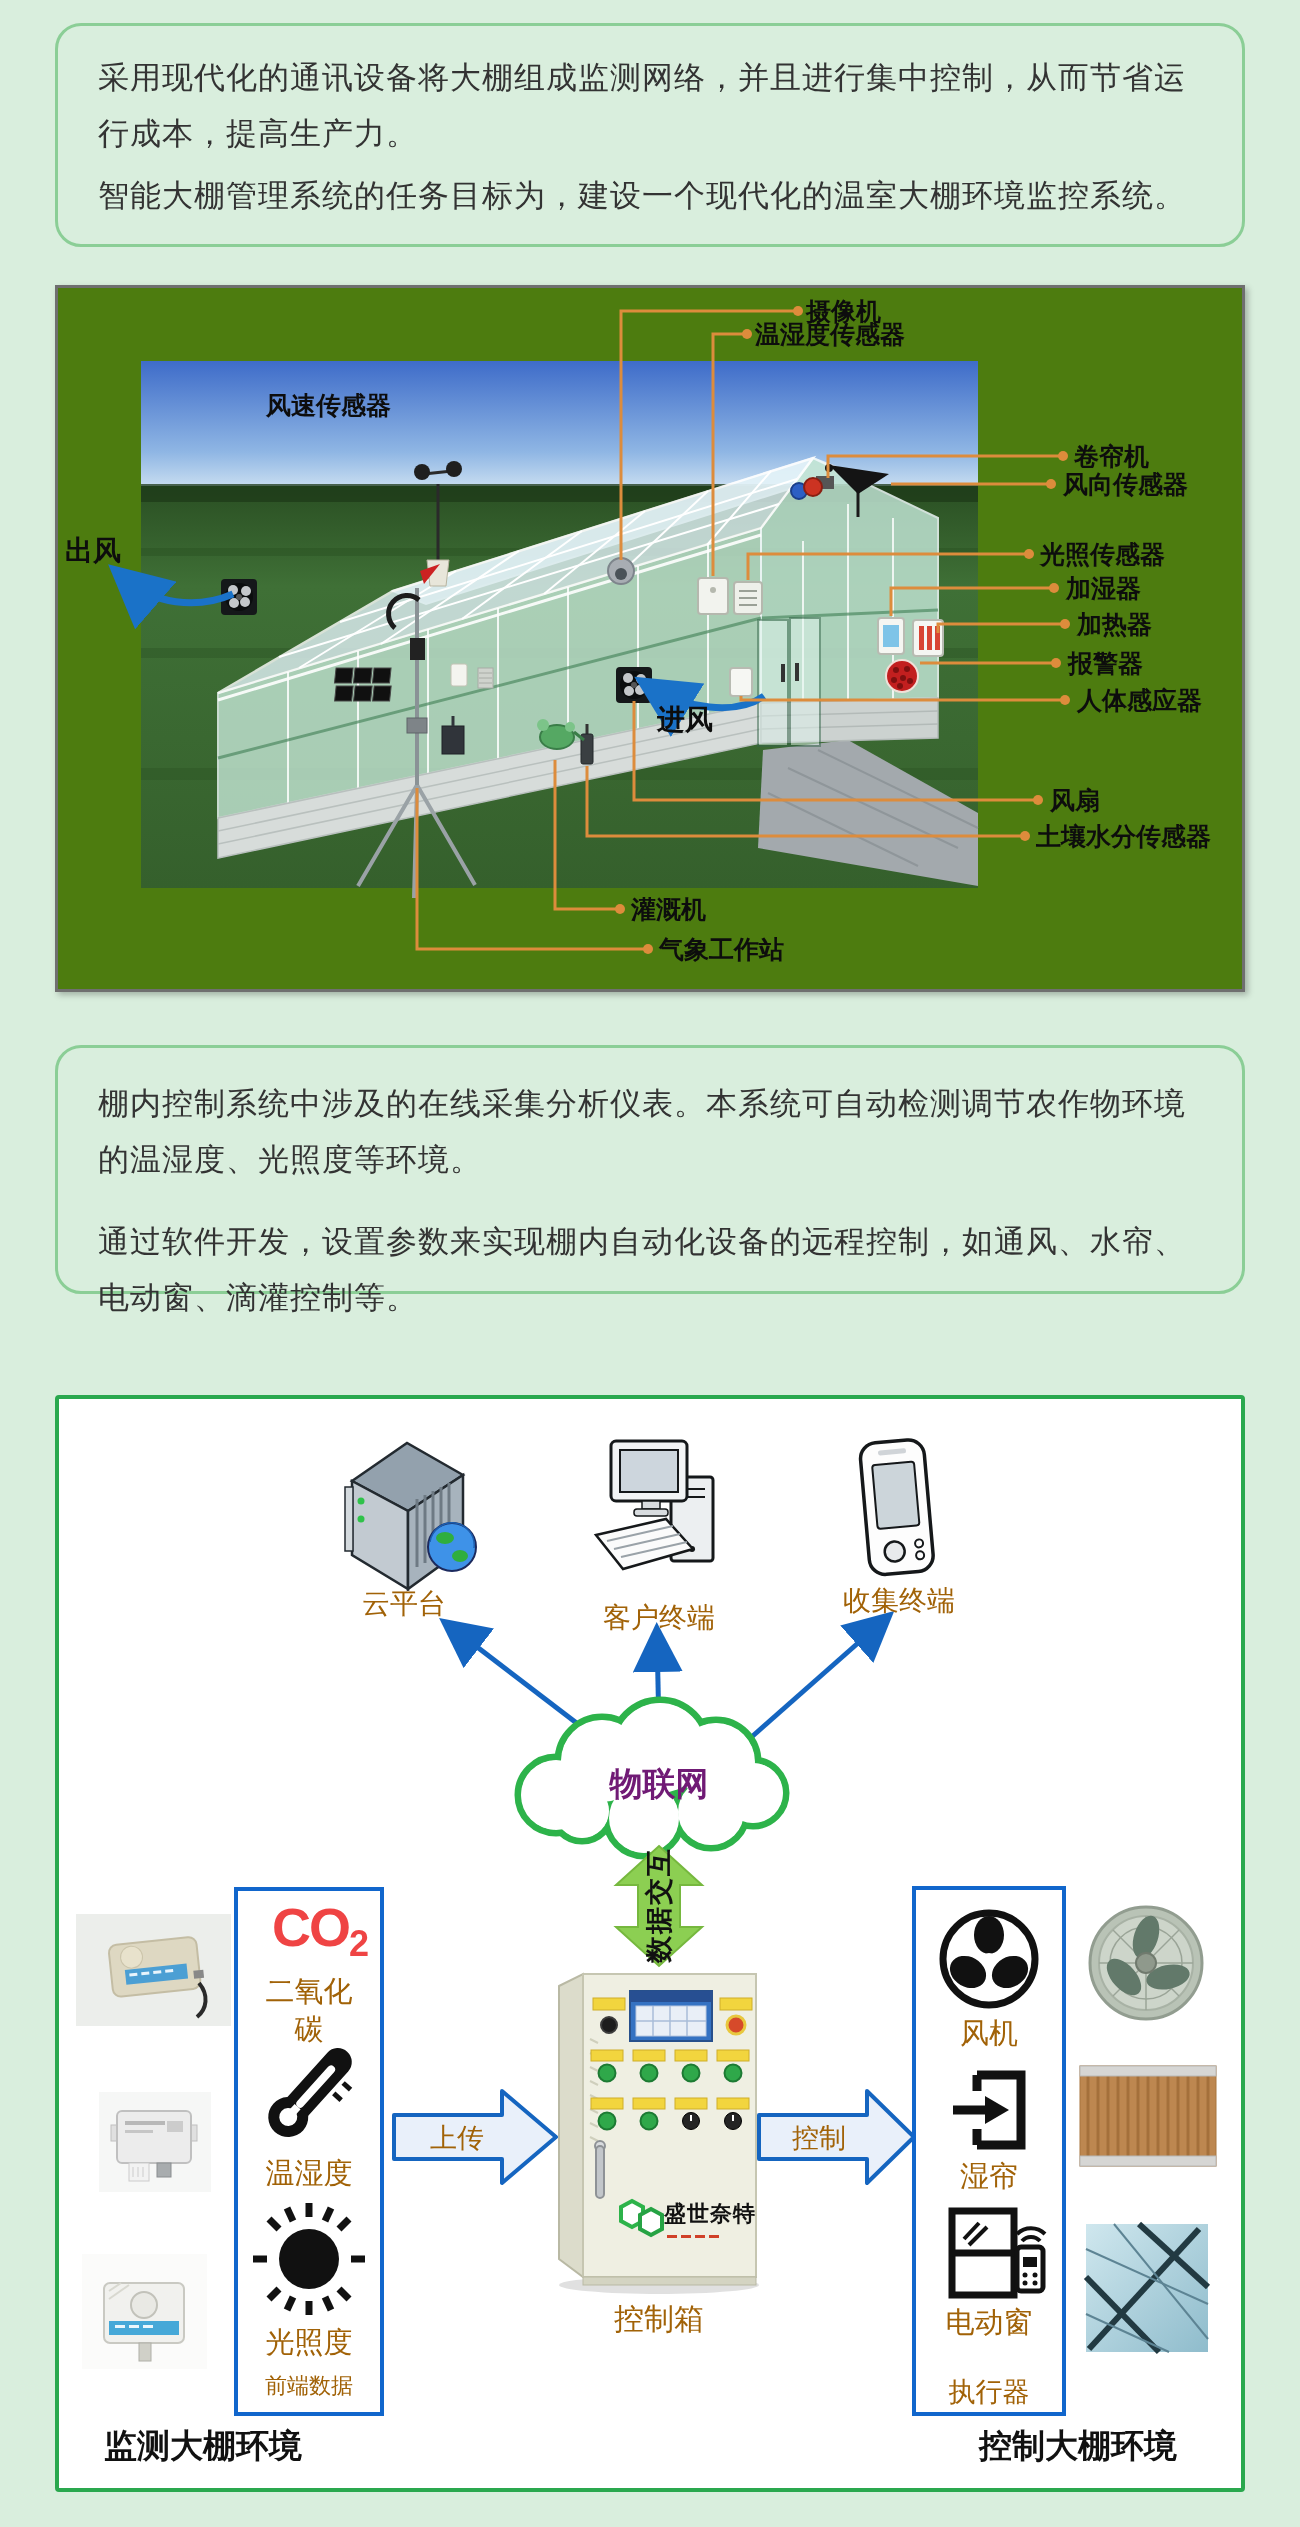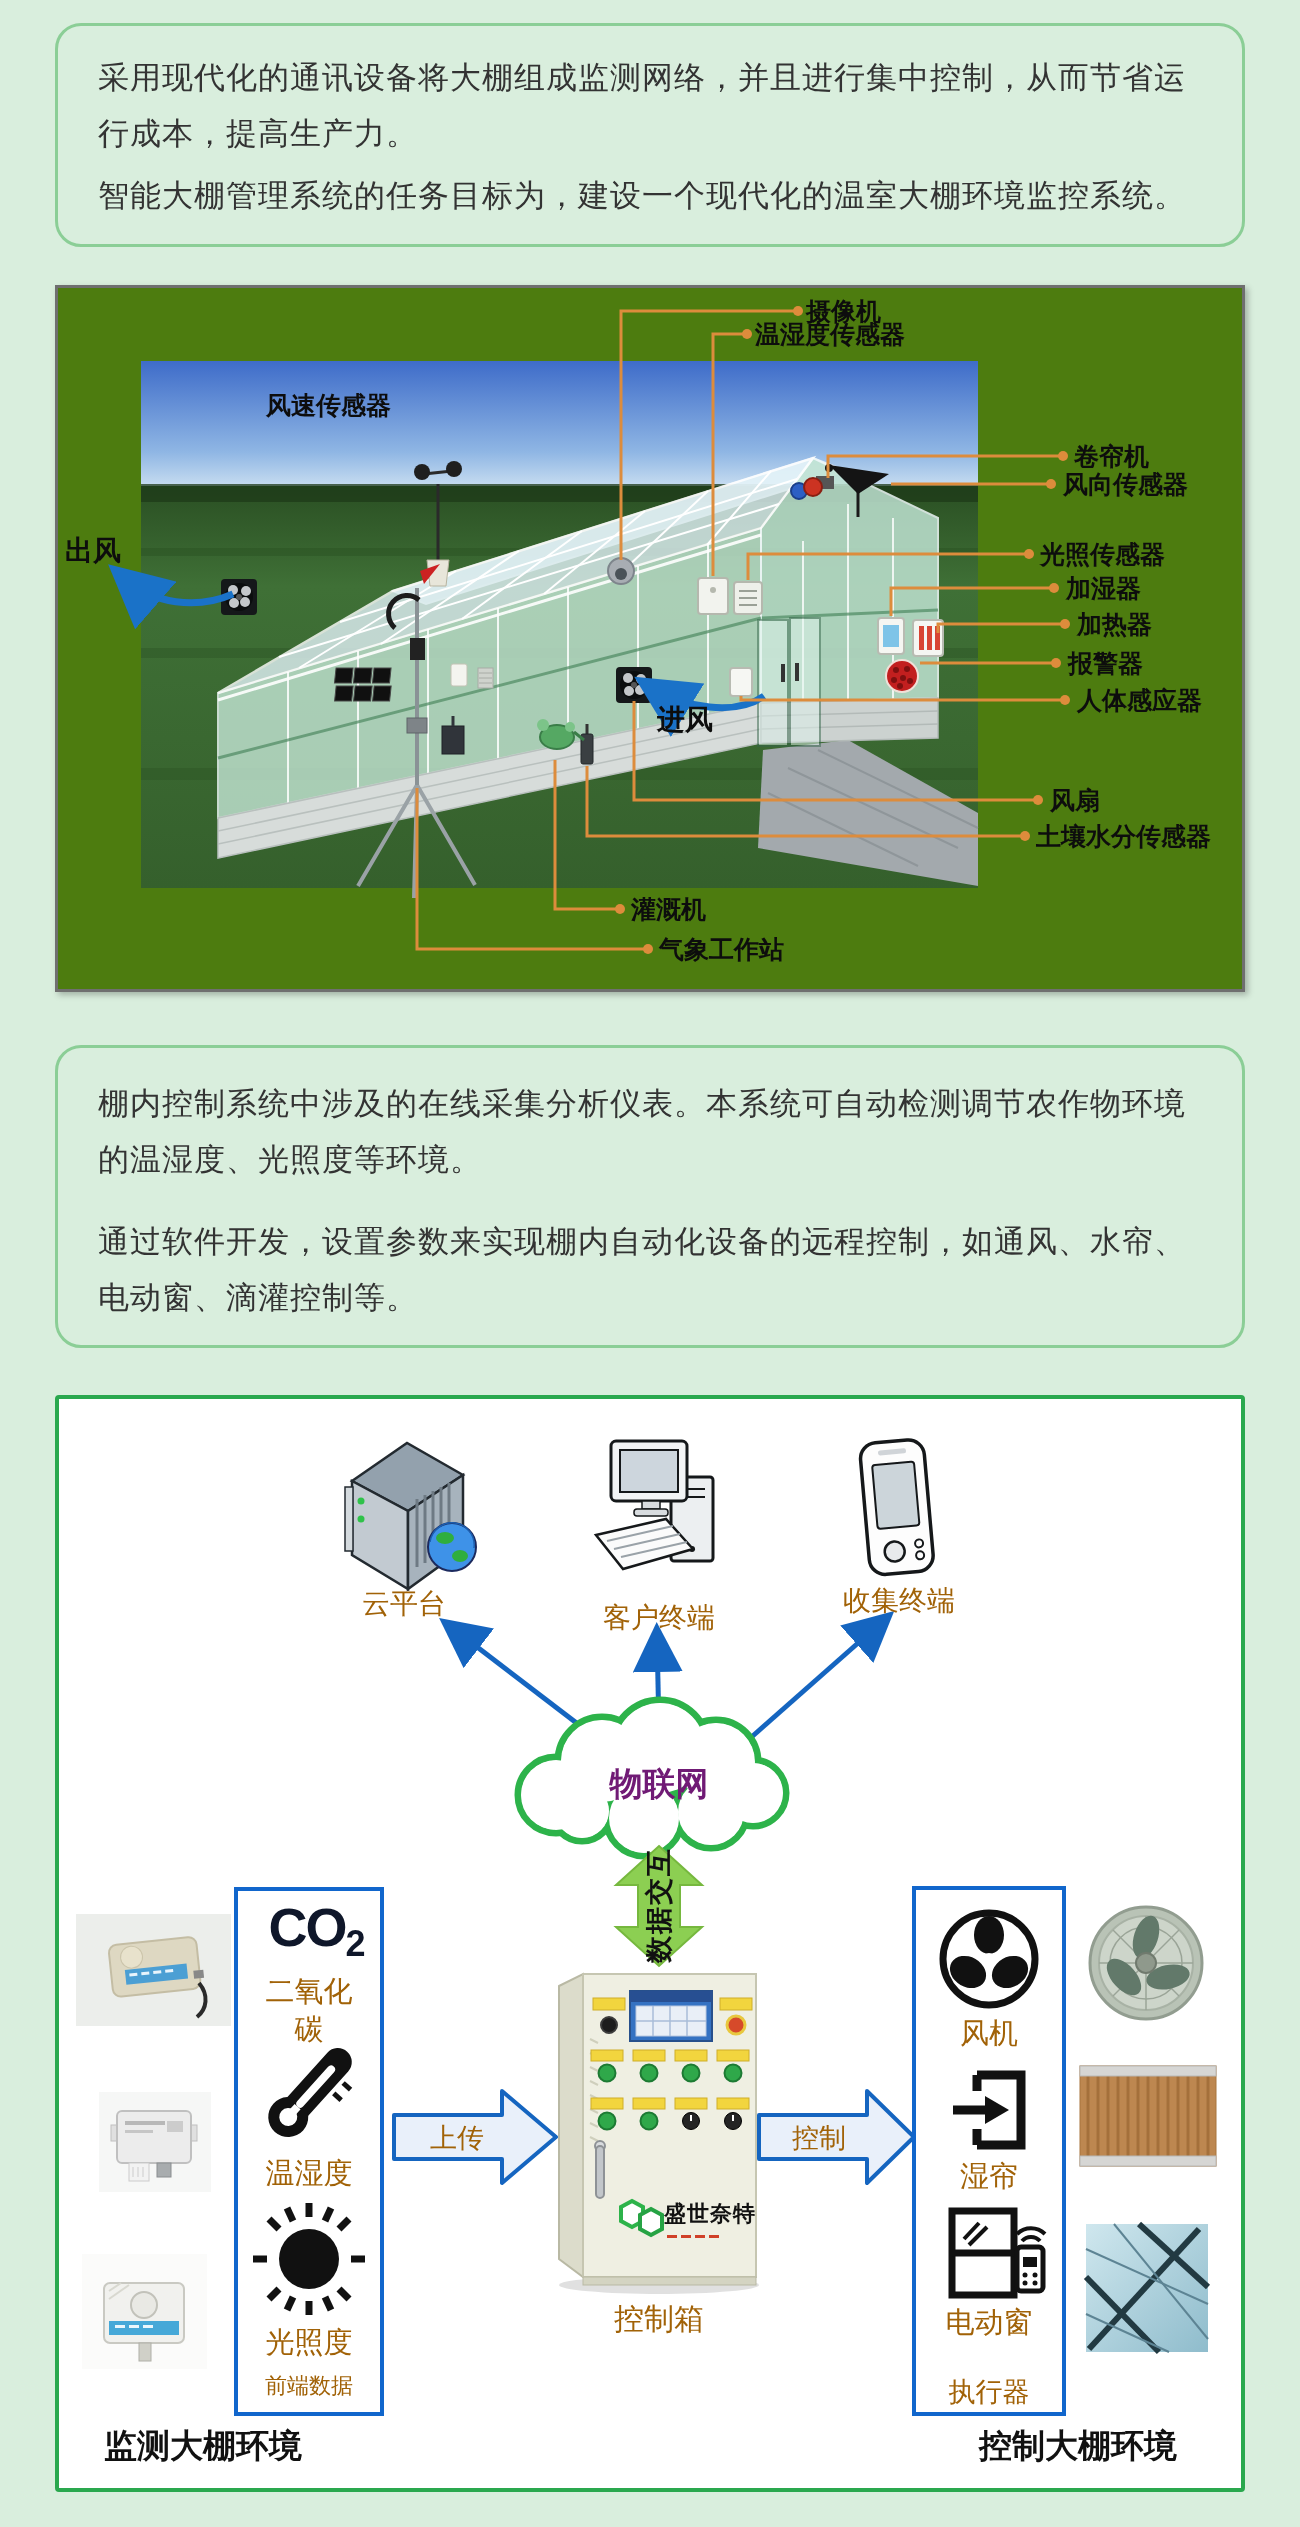--- a/index.html
+++ b/index.html
@@ -16,21 +16,21 @@
              border:4px solid #2aa84e;border-radius:4px;box-sizing:border-box;}
   .dia-frame svg{position:absolute;left:0;top:0;}
   .dia-label{position:absolute;font-family:"Liberation Serif",serif;font-size:28px;color:#a16207;
              text-align:center;line-height:34px;}
   .panel{position:absolute;border:4px solid #1166cc;box-sizing:border-box;background:transparent;}
   .cloud-label{position:absolute;font-weight:bold;font-size:33px;color:#701a75;text-align:center;}
   .rot-label{position:absolute;left:535px;top:479px;width:130px;height:54px;display:flex;align-items:center;
              justify-content:center;transform:rotate(-90deg);font-family:"Liberation Serif",serif;
              font-weight:bold;font-size:27px;color:#111;letter-spacing:2px;}
   .caption{position:absolute;font-family:"Liberation Serif",serif;font-weight:bold;font-size:33px;color:#111;white-space:nowrap;}
-  .co2{position:absolute;left:198px;top:497px;width:120px;text-align:center;color:#0f172a;font-weight:bold;
+  .co2{position:absolute;left:190px;top:497px;width:120px;text-align:right;color:#ef4444;font-weight:bold;
        font-family:"Liberation Sans",sans-serif;}
   .co2 .main{font-size:54px;letter-spacing:-2px;}
   .co2 .sub{font-size:36px;vertical-align:-10px;}
   .logo-text{position:absolute;left:605px;top:800px;width:110px;font-weight:bold;font-size:22px;color:#111;
              font-family:"Liberation Sans",sans-serif;letter-spacing:1px;}
 </style>
 </head>
 <body>
 
 <div id="page">
@@ -260,21 +260,21 @@
     <div class="fig-label" style="left:1010px;top:362px;">报警器</div>
     <div class="fig-label" style="left:1019px;top:399px;">人体感应器</div>
     <div class="fig-label big" style="left:7px;top:249px;">出风</div>
     <div class="fig-label big" style="left:599px;top:418px;">进风</div>
     <div class="fig-label" style="left:992px;top:499px;">风扇</div>
     <div class="fig-label" style="left:978px;top:535px;">土壤水分传感器</div>
     <div class="fig-label" style="left:573px;top:608px;">灌溉机</div>
     <div class="fig-label" style="left:601px;top:648px;">气象工作站</div>
   </div>
 
-  <div class="gbox" style="left:55px;top:1045px;width:1190px;height:303px;padding:28px 40px 0;">
+  <div class="gbox" style="left:55px;top:1045px;width:1190px;height:249px;padding:28px 40px 0;">
     <p style="margin-bottom:26px;">棚内控制系统中涉及的在线采集分析仪表。本系统可自动检测调节农作物环境的温湿度、光照度等环境。</p>
     <p>通过软件开发，设置参数来实现棚内自动化设备的远程控制，如通风、水帘、电动窗、滴灌控制等。</p>
   </div>
 
   <div class="dia-frame">
     <svg width="1182" height="1089" viewBox="0 0 1182 1089">
       <defs>
         <marker id="bt" markerWidth="10" markerHeight="10" refX="7" refY="5" orient="auto">
           <path d="M0,0 L10,5 L0,10 z" fill="#1565c0"></path>
         </marker>

